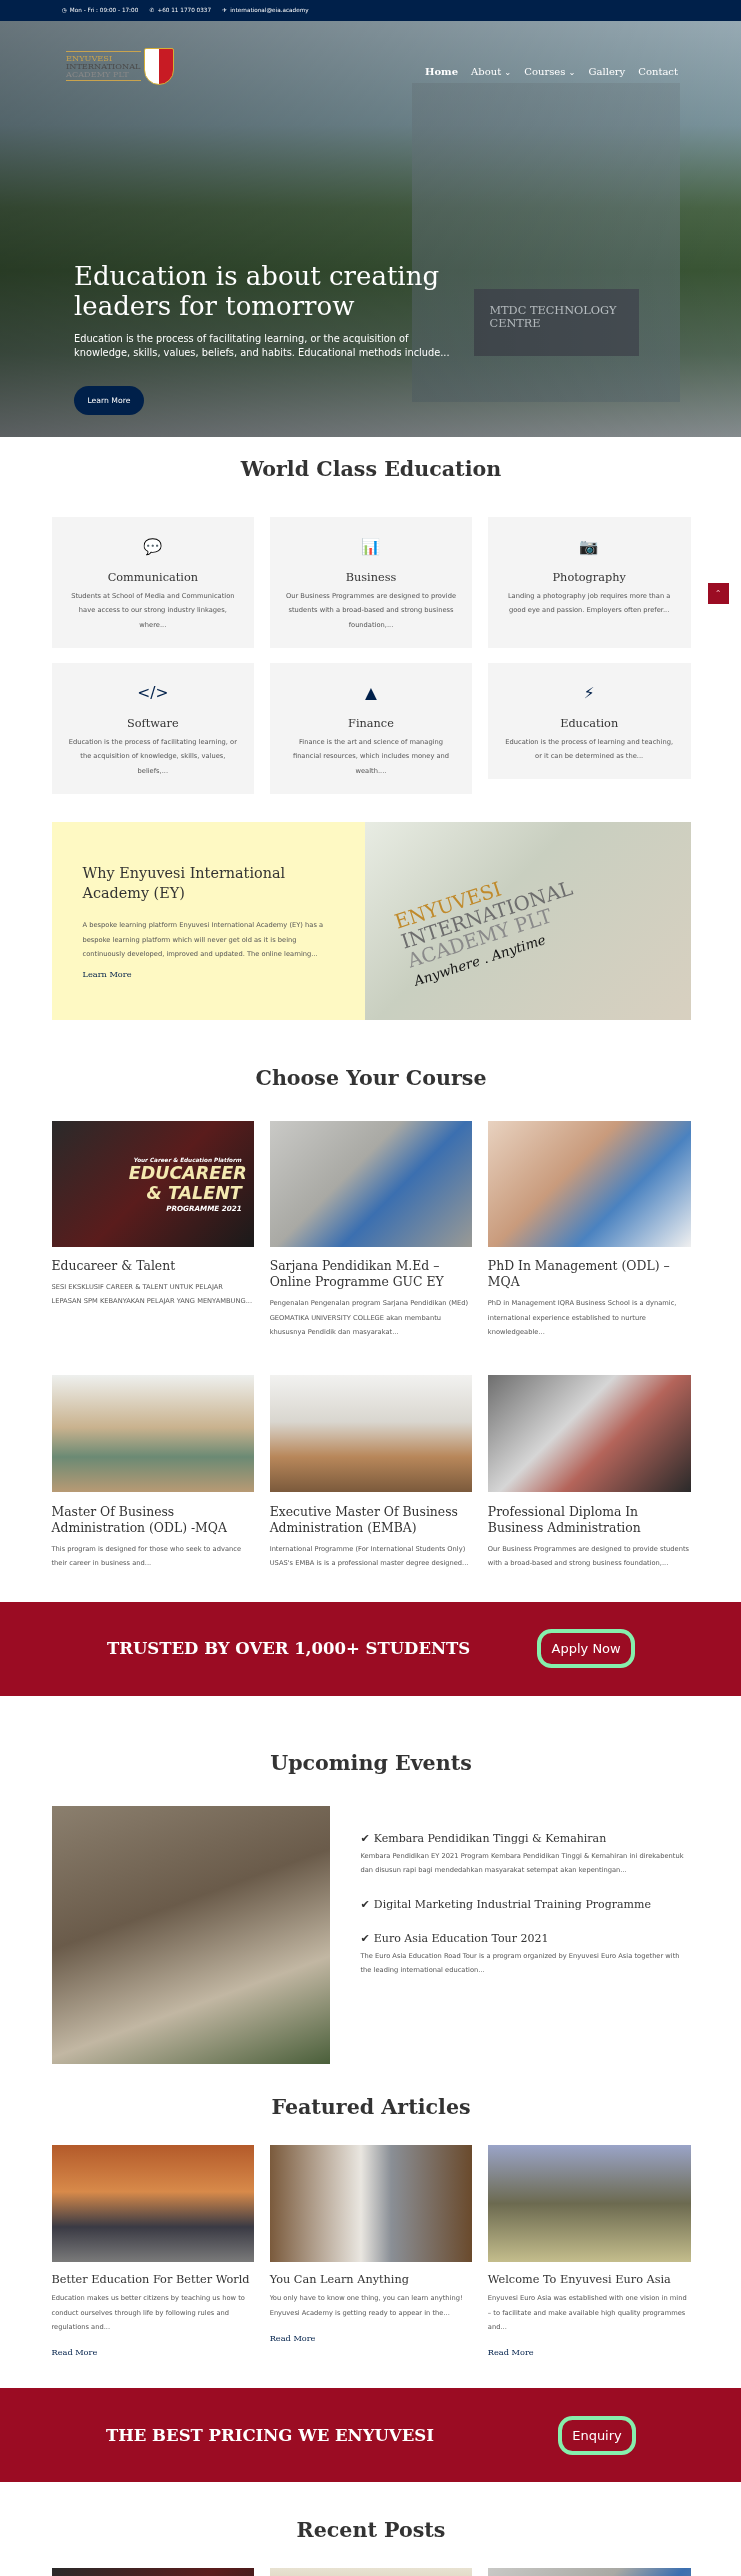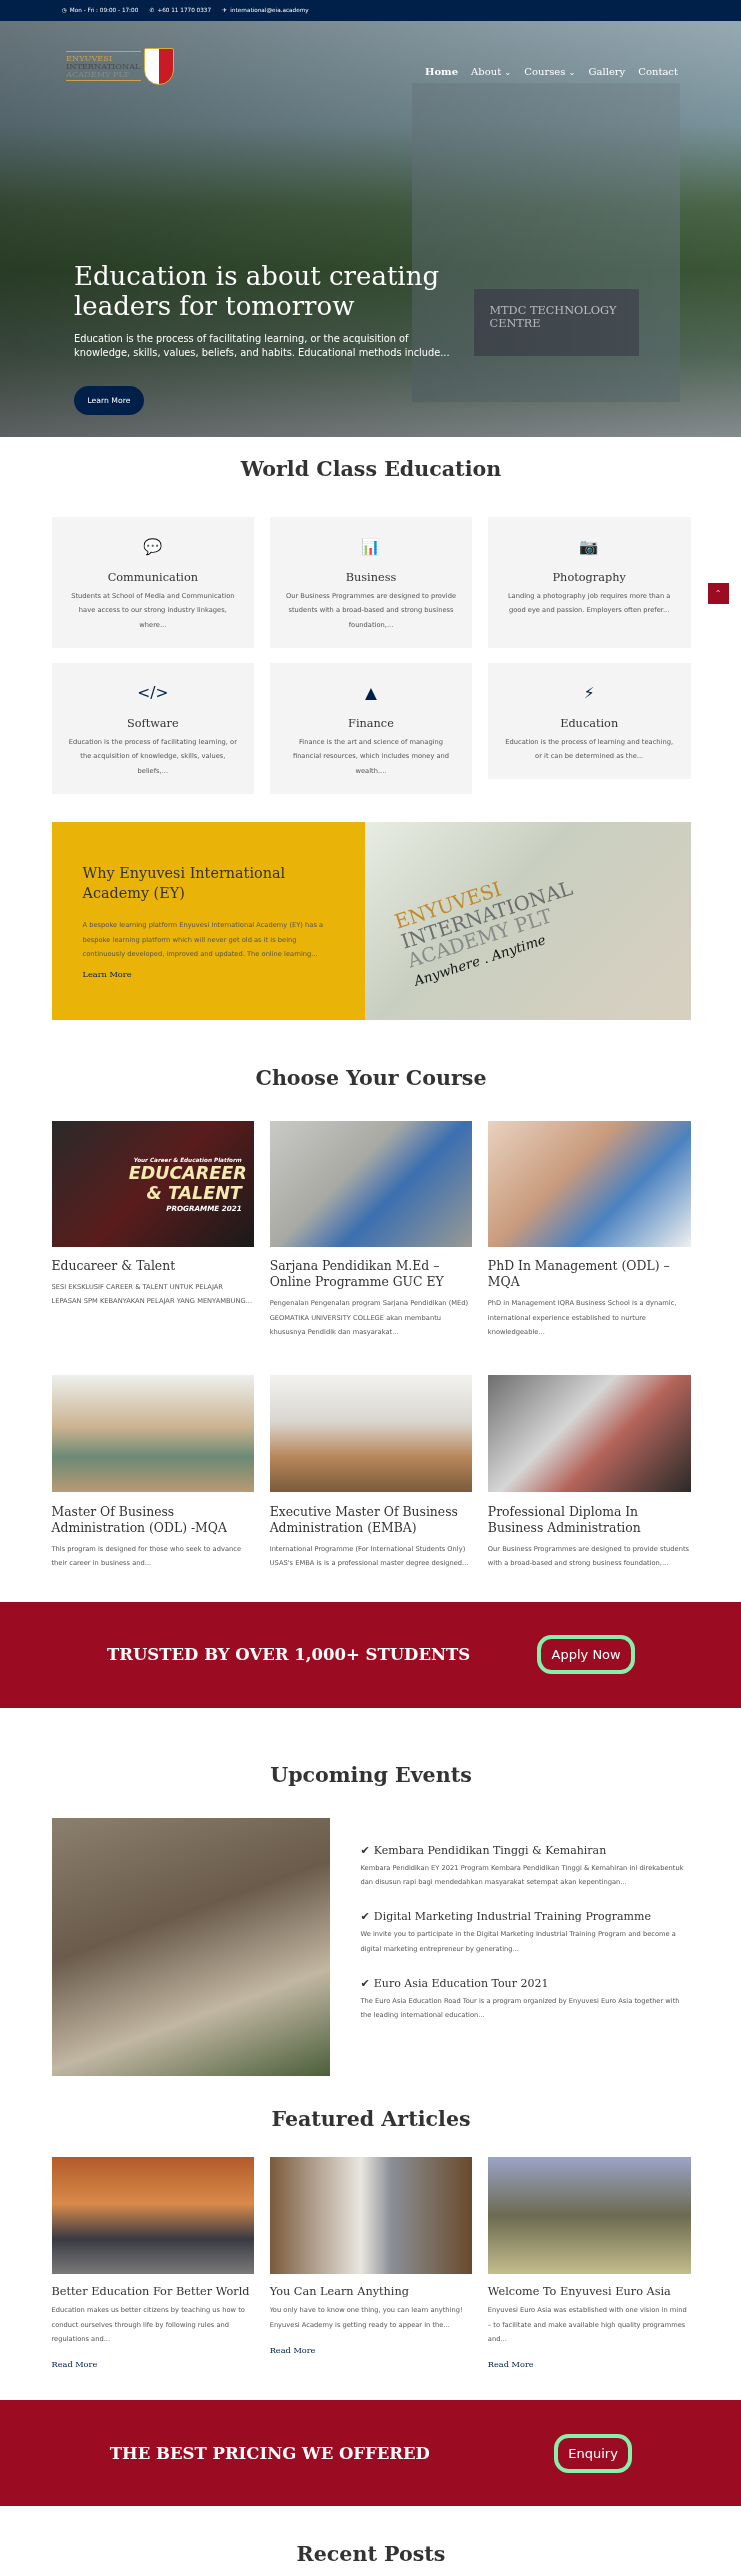--- a/index.html
+++ b/index.html
@@ -28,36 +28,36 @@
 .sec-title{text-align:center;font-family:"DejaVu Serif",serif;font-weight:700;font-size:20.6px;color:#333}
 
 .wc{padding-top:20.6px}
 .grid3{display:grid;grid-template-columns:repeat(3,1fr);gap:15.5px}
 .card{background:#f4f4f4;text-align:center;padding:20.6px 15.5px 15.5px;min-height:128px}
 .card .icon{font-size:15.5px;color:#00204a;height:20.6px}
 .card h3{font-family:"DejaVu Serif",serif;font-weight:400;font-size:11.3px;margin:12.4px 0 5.2px}
 .card p{font-size:6.7px;line-height:14.4px;color:#555}
 
 .why{display:flex;margin-top:28px;height:198px}
-.why .l{flex:0 0 313px;background:#eab308;padding:41px 31px}
+.why .l{flex:0 0 313px;background:#fef9c3;padding:41px 31px}
 .why .l h3{font-family:"DejaVu Serif",serif;font-weight:400;font-size:14.4px;line-height:20.6px}
 .why .l p{font-size:6.7px;line-height:14.4px;color:#555;margin-top:14.4px}
 .why .l a{display:block;font-family:"DejaVu Serif",serif;font-size:8.2px;color:#00204a;margin-top:7.2px}
 .why .r{flex:1;background:linear-gradient(135deg,#e8ece3,#c9cfc0 40%,#d8d0c0);position:relative;overflow:hidden}
 .why .r .brand{position:absolute;left:36px;top:62px;transform:rotate(-18deg);font-family:"DejaVu Serif",serif;font-size:19.6px;line-height:20.6px;color:#6d6d6d}
 .why .r .brand .g{color:#c08a2b}
 .why .r .brand i{display:block;font-size:13.4px;color:#111}
 
 .courses{margin-top:46px}
 .course{margin-top:0}
 .ph{height:126px;position:relative;overflow:hidden}
 .course h3{font-family:"DejaVu Serif",serif;font-weight:400;font-size:12.4px;line-height:16.5px;margin-top:11.3px}
 .course p{font-size:6.7px;line-height:14.4px;color:#555;margin-top:5.2px}
 
-.banner{background:#9b0c23;height:106px;display:flex;align-items:center;justify-content:center;gap:67px;color:#fff}
+.banner{background:#9b0c23;height:94px;display:flex;align-items:center;justify-content:center;gap:67px;color:#fff}
 .banner h2{font-family:"DejaVu Serif",serif;font-weight:700;font-size:16.5px}
 .btn-outline{border:4px solid #86efac;border-radius:14.4px;padding:8.2px 10.3px;font-size:13px;color:#fff}
 
 .events{display:flex;gap:31px;margin-top:31px}
 .events .img{flex:0 0 278px;height:258px;background:linear-gradient(160deg,#8b7f6e,#6a5b4a 40%,#c2b7a3 70%,#4a5f3a)}
 .events ul{list-style:none;padding-top:26px}
 .events li{margin-bottom:20.6px}
 .events h4{font-family:"DejaVu Serif",serif;font-weight:400;font-size:11px}
 .events h4 .ck{margin-right:4.1px}
 .events p{font-size:6.7px;line-height:14.4px;color:#555;margin-top:4.1px}
@@ -211,21 +211,20 @@
   <h2 class="sec-title">Upcoming Events</h2>
   <div class="events">
     <div class="img"></div>
     <ul>
       <li>
           <h4><span class="ck">✔</span><span>Kembara Pendidikan Tinggi &amp; Kemahiran</span></h4>
           <p>Kembara Pendidikan EY 2021 Program Kembara Pendidikan Tinggi &amp; Kemahiran ini direkabentuk dan disusun rapi bagi mendedahkan masyarakat setempat akan kepentingan...</p>
         </li>
       <li>
           <h4><span class="ck">✔</span><span>Digital Marketing Industrial Training Programme</span></h4>
-          <p>We invite you to participate in the Digital Marketing Industrial Training Program and become a digital marketing entrepreneur by generating...</p>
         </li>
       <li>
           <h4><span class="ck">✔</span><span>Euro Asia Education Tour 2021</span></h4>
           <p>The Euro Asia Education Road Tour is a program organized by Enyuvesi Euro Asia together with the leading international education...</p>
         </li>
     </ul>
   </div>
 </section>
 
 <section class="wrap" style="padding-top:31px">
@@ -246,21 +245,21 @@
     <div class="art">
         <div class="ph" style="height: 117px; background: linear-gradient(rgb(154, 164, 200), rgb(108, 106, 80) 50%, rgb(196, 189, 140));"></div>
         <h3>Welcome To Enyuvesi Euro Asia</h3>
         <p>Enyuvesi Euro Asia was established with one vision in mind – to facilitate and make available high quality programmes and...</p>
         <a>Read More</a>
       </div>
   </div>
 </section>
 
 <section class="banner" style="margin-top:31px;gap:124px">
-  <h2>THE BEST PRICING WE OFFERED</h2>
+  <h2>THE BEST PRICING WE ENYUVESI</h2>
   <span class="btn-outline">Enquiry</span>
 </section>
 
 <section class="wrap" style="padding-top:36px">
   <h2 class="sec-title" style="margin-bottom:26px">Recent Posts</h2>
   <div class="grid3">
     <div class="art">
       <div class="ph" style="background: linear-gradient(135deg, rgb(42, 42, 42), rgb(90, 28, 28) 50%, rgb(26, 26, 26));"></div>
 
     </div>

